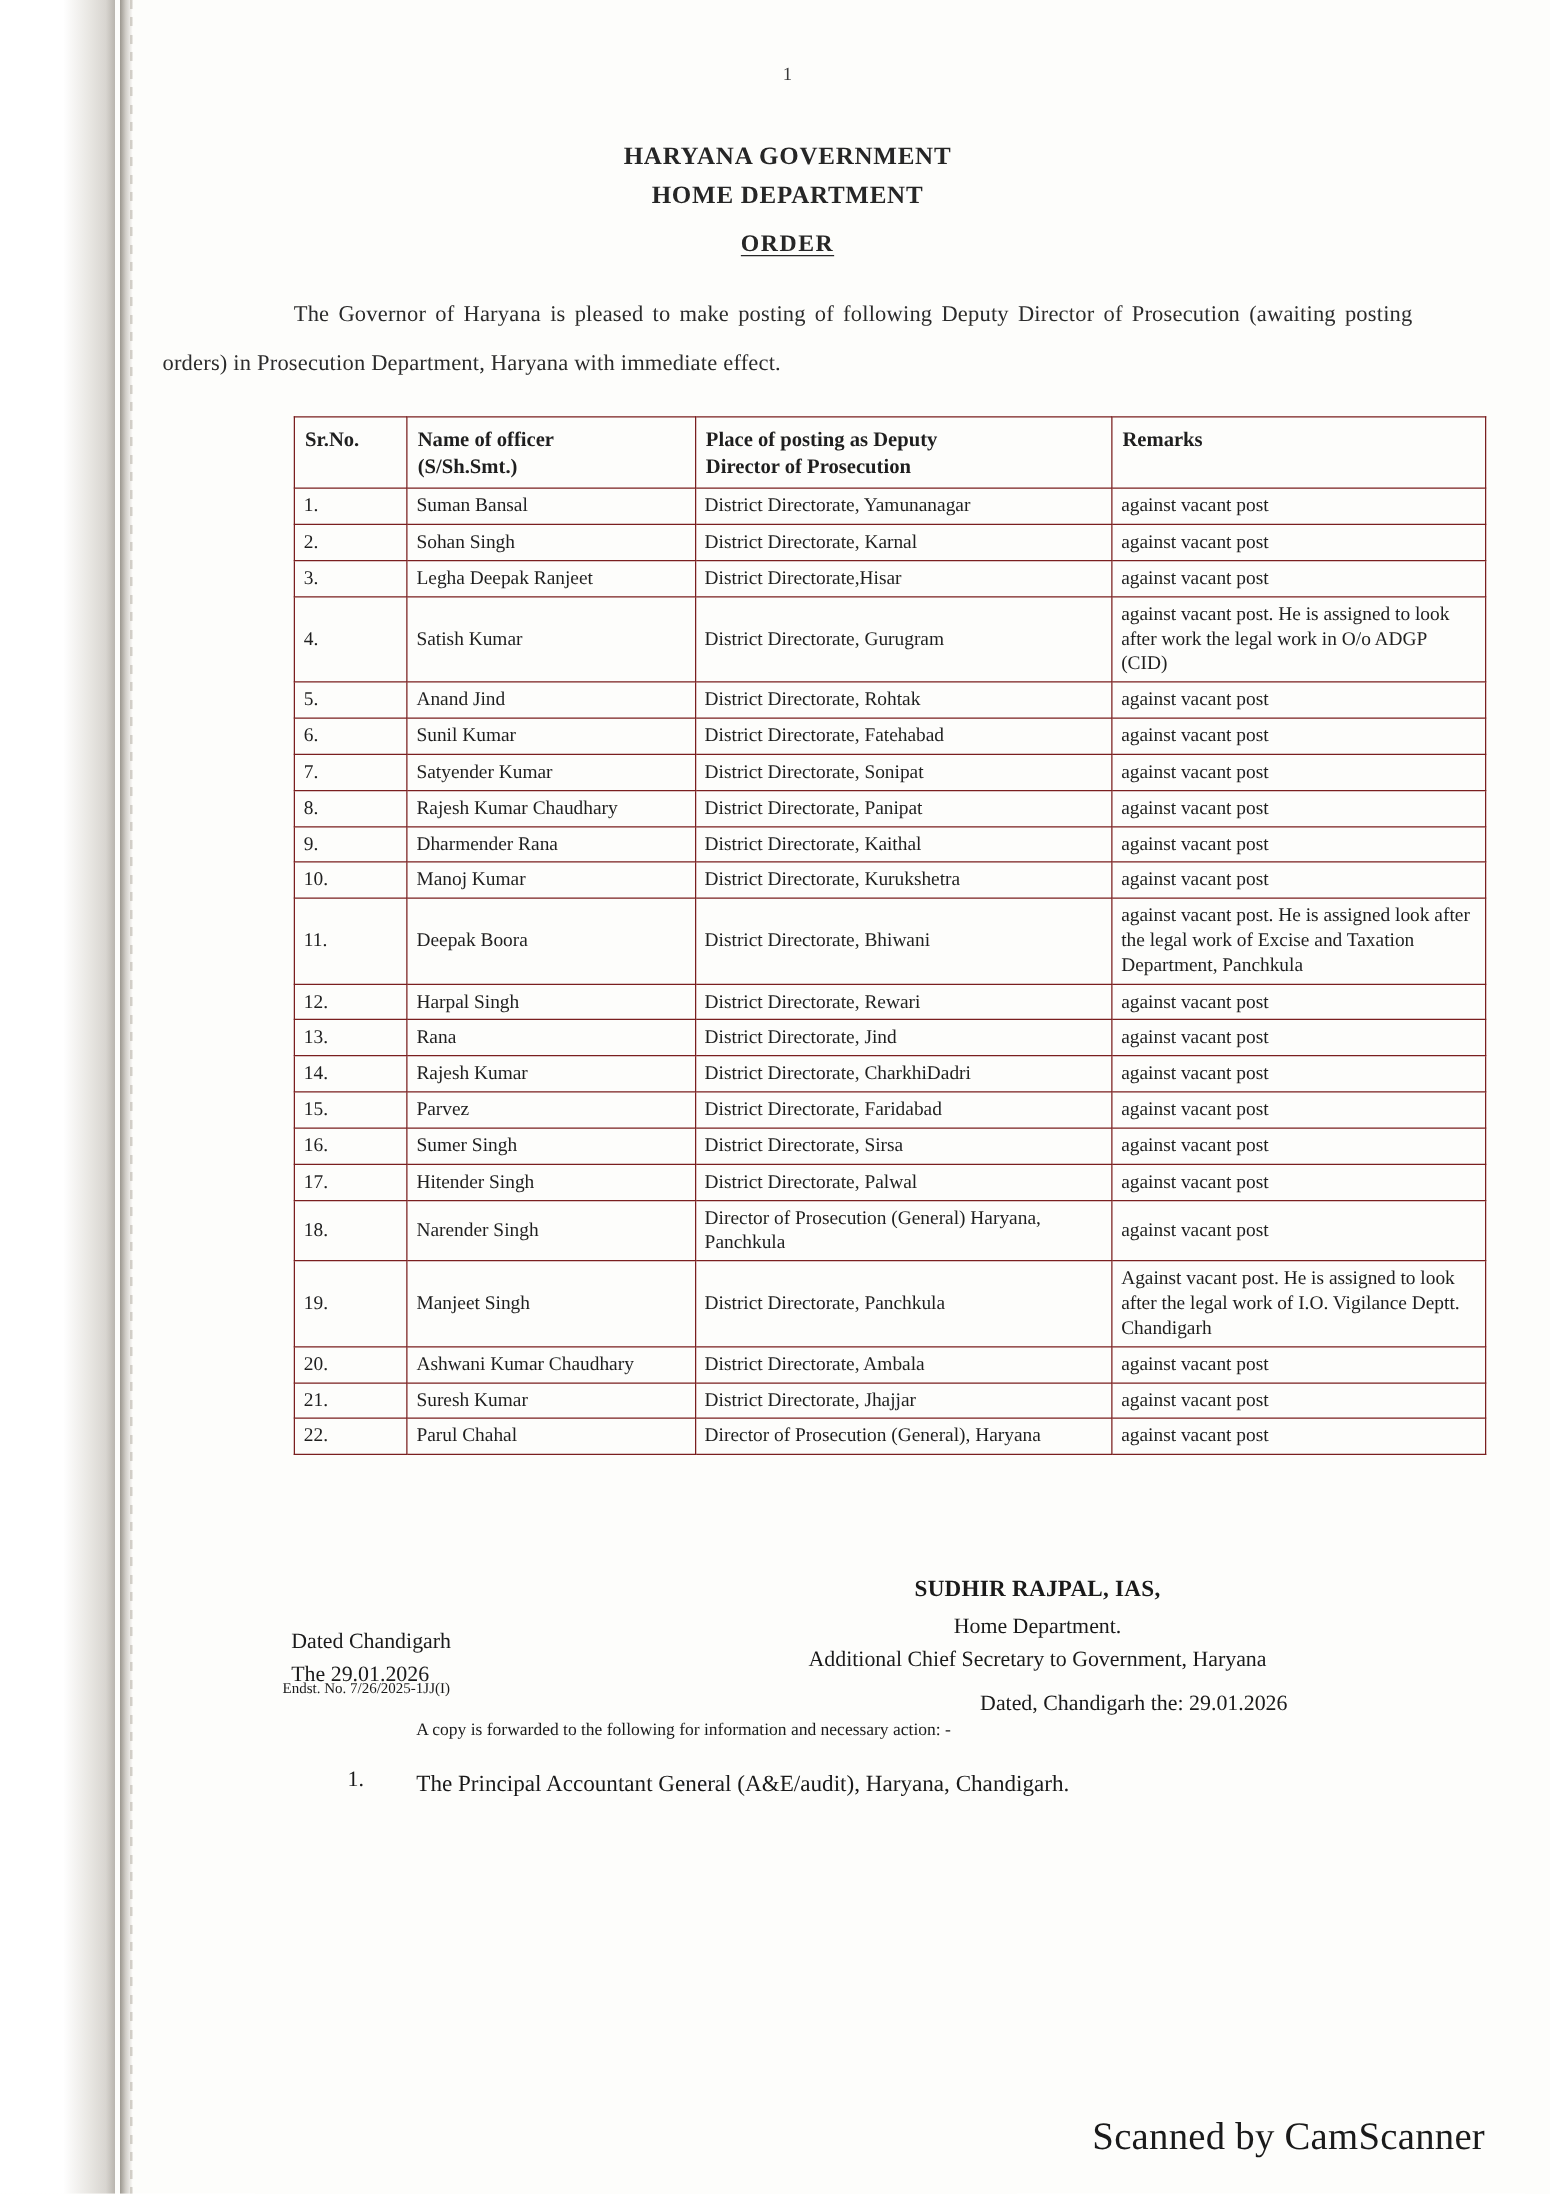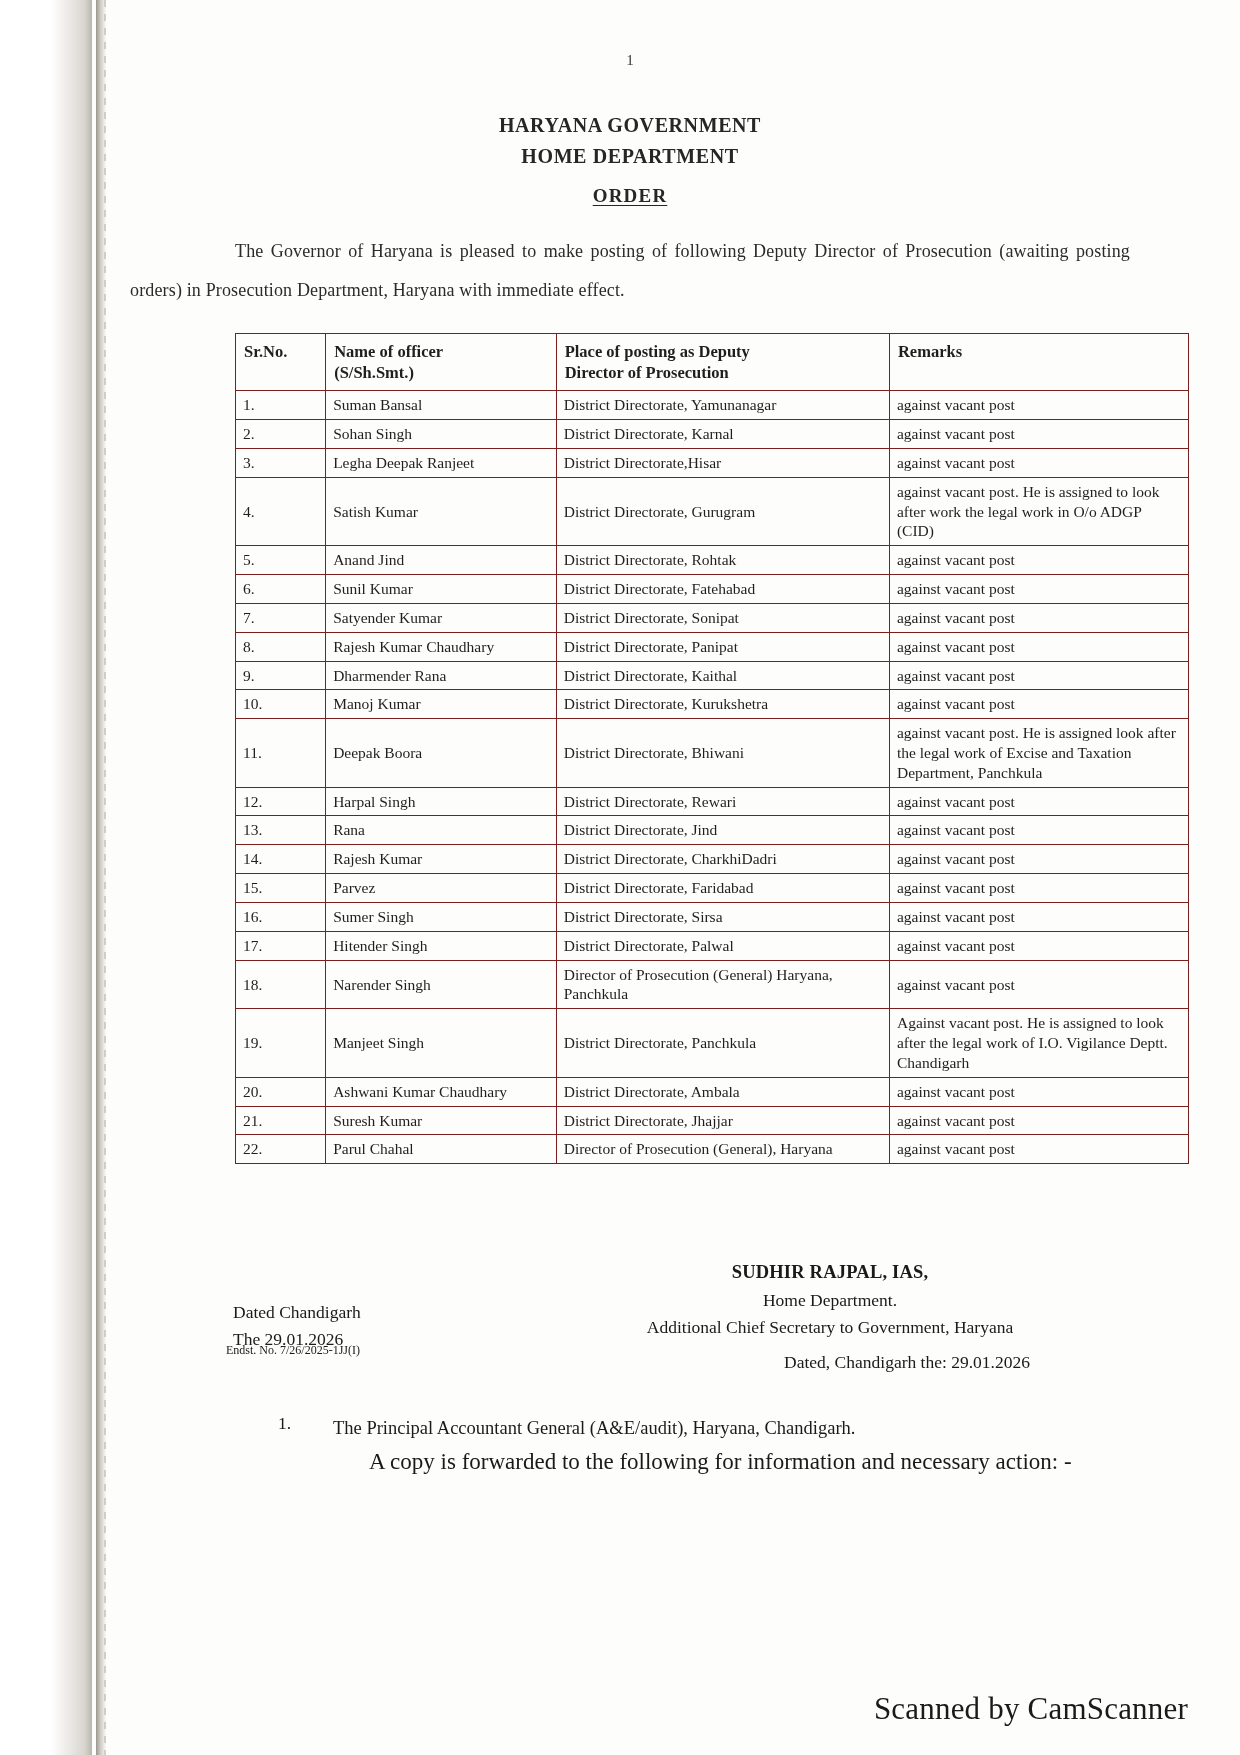--- a/index.html
+++ b/index.html
@@ -149,24 +149,23 @@
     font-size: 12px;
   }
   .endst-date {
     position: absolute;
     top: 1352px;
     right: 100px;
     font-size: 17.5px;
   }
   .copy-line {
     position: absolute;
-    top: 1449px;
+    top: 1377px;
     left: 203px;
-    font-size: 23px;
-    margin-left: 36px;
+    font-size: 14px;
   }
   .copy-item-num {
     position: absolute;
     top: 1413px;
     left: 148px;
     font-size: 17.5px;
   }
   .copy-item-text {
     position: absolute;
     top: 1418px;

